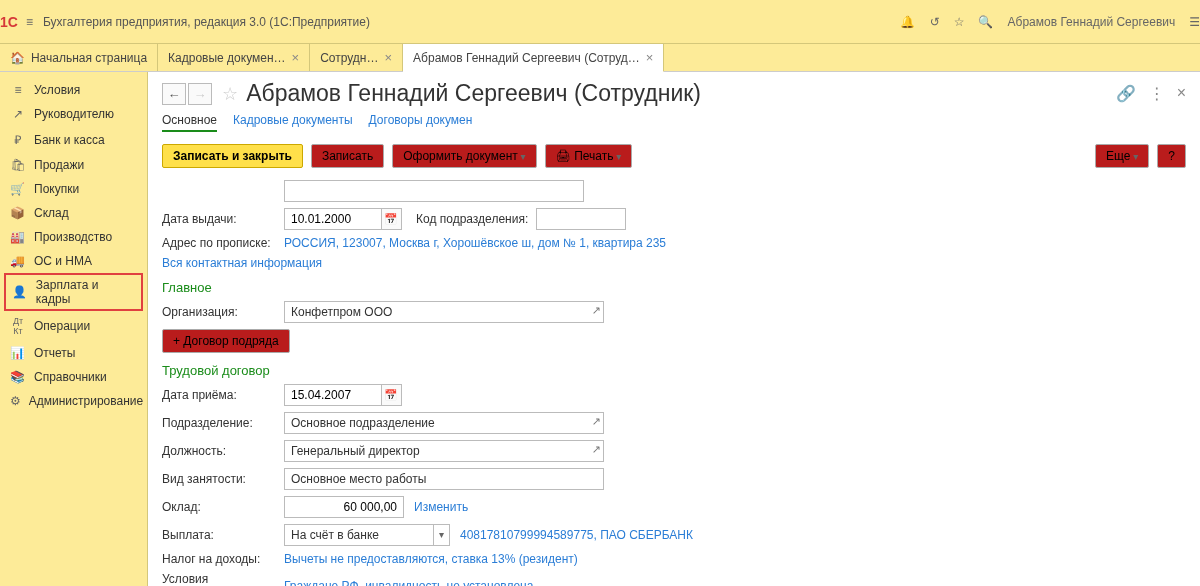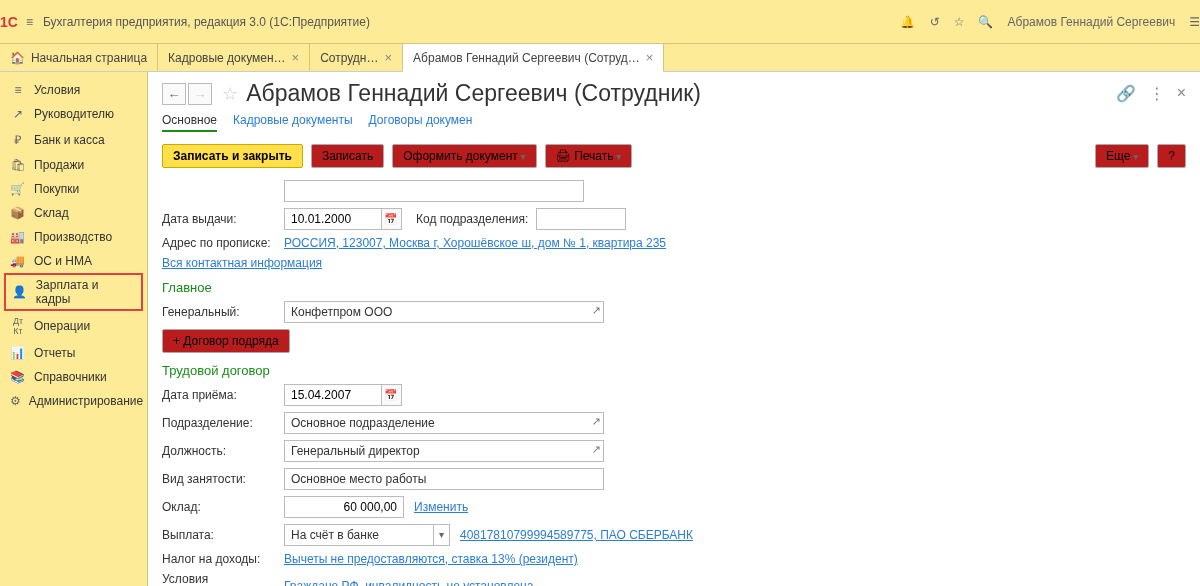--- a/index.html
+++ b/index.html
@@ -35,21 +35,21 @@
 .btn.yellow{background:#ffe04a;border-color:#cca800;font-weight:bold}
 .btn.dd::after{content:" ▾";color:#666;font-size:10px}
 .toolbar .spacer{flex:1}
 .form-row{display:flex;align-items:center;margin-bottom:6px}
 .label{width:122px;color:#333;font-size:12px}
 .input{border:1px solid #bbb;padding:3px 6px;font-size:12px;height:22px;background:#fff}
 .input.date{width:98px}
 .date-btn{border:1px solid #bbb;border-left:none;width:20px;height:22px;background:#fafafa;text-align:center;line-height:20px;font-size:11px;color:#666;cursor:pointer}
 .lbl2{margin-left:14px;margin-right:8px;color:#333;font-size:12px}
 .input.small{width:90px}
-.link{color:#2a7dd6;text-decoration:underline;cursor:pointer}
+.link{color:#2a7dd6;cursor:pointer}
 .link.dashed{text-decoration:none;border-bottom:1px dashed #2a7dd6}
 .section-title{color:#1a8c1a;font-size:13px;margin:10px 0 6px}
 .input-sel{border:1px solid #bbb;height:22px;width:320px;display:flex;align-items:center;padding:0 6px;font-size:12px;position:relative;background:#fff}
 .input-sel .sel-btn{position:absolute;right:2px;top:2px;color:#777;font-size:11px;cursor:pointer}
 .input.num{width:120px;text-align:right}
 .input.wide{width:300px}
 .pay-row{display:flex;align-items:center}
 .pay-sel{width:150px;border:1px solid #bbb;height:22px;display:flex;align-items:center;padding:0 6px;font-size:12px;background:#fff}
 .pay-dd{border:1px solid #bbb;border-left:none;width:16px;height:22px;text-align:center;line-height:20px;color:#666;font-size:10px}
 .arrow{position:absolute;left:430px;top:520px;pointer-events:none}
@@ -192,21 +192,21 @@
     <div class="form-row addr-row">
       <span class="label">Адрес по прописке:</span>
       <a class="link">РОССИЯ, 123007, Москва г, Хорошёвское ш, дом № 1, квартира 235</a>
     </div>
     <div class="form-row">
         <a class="link">Вся контактная информация</a>
       </div>
 
     <div class="section-title">Главное</div>
     <div class="form-row">
-      <span class="label">Генеральный:</span>
+      <span class="label">Организация:</span>
       <div class="input-sel">
           <span>Конфетпром ООО</span>
           <span class="sel-btn">↗</span>
         </div>
     </div>
     <div class="form-row">
         <button class="btn">+ <span>Договор подряда</span></button>
       </div>
 
     <div class="section-title">Трудовой договор</div>

